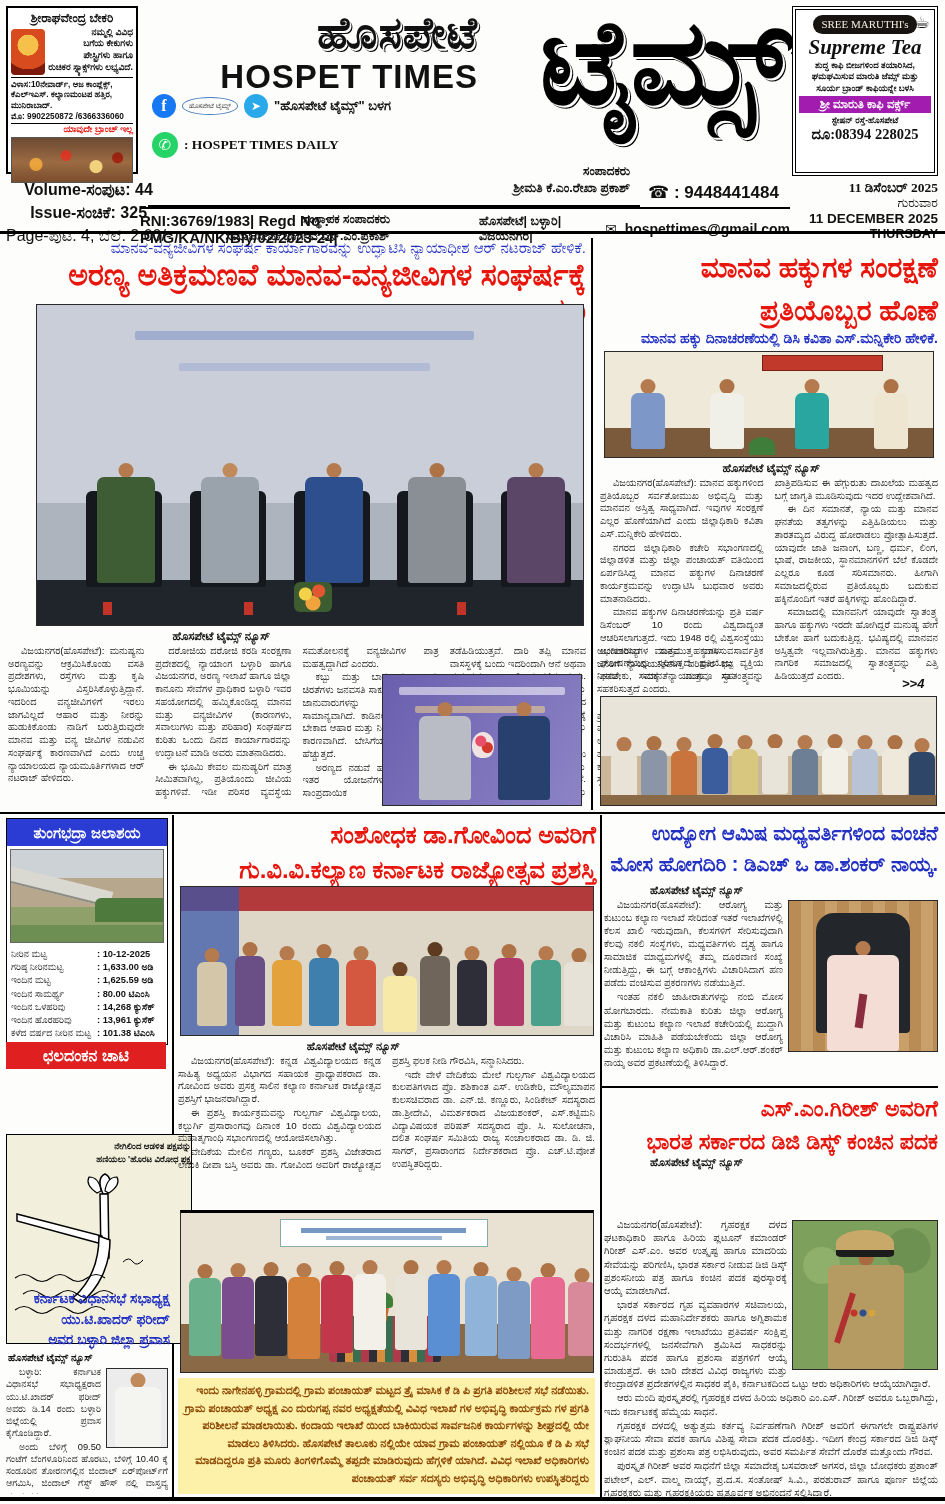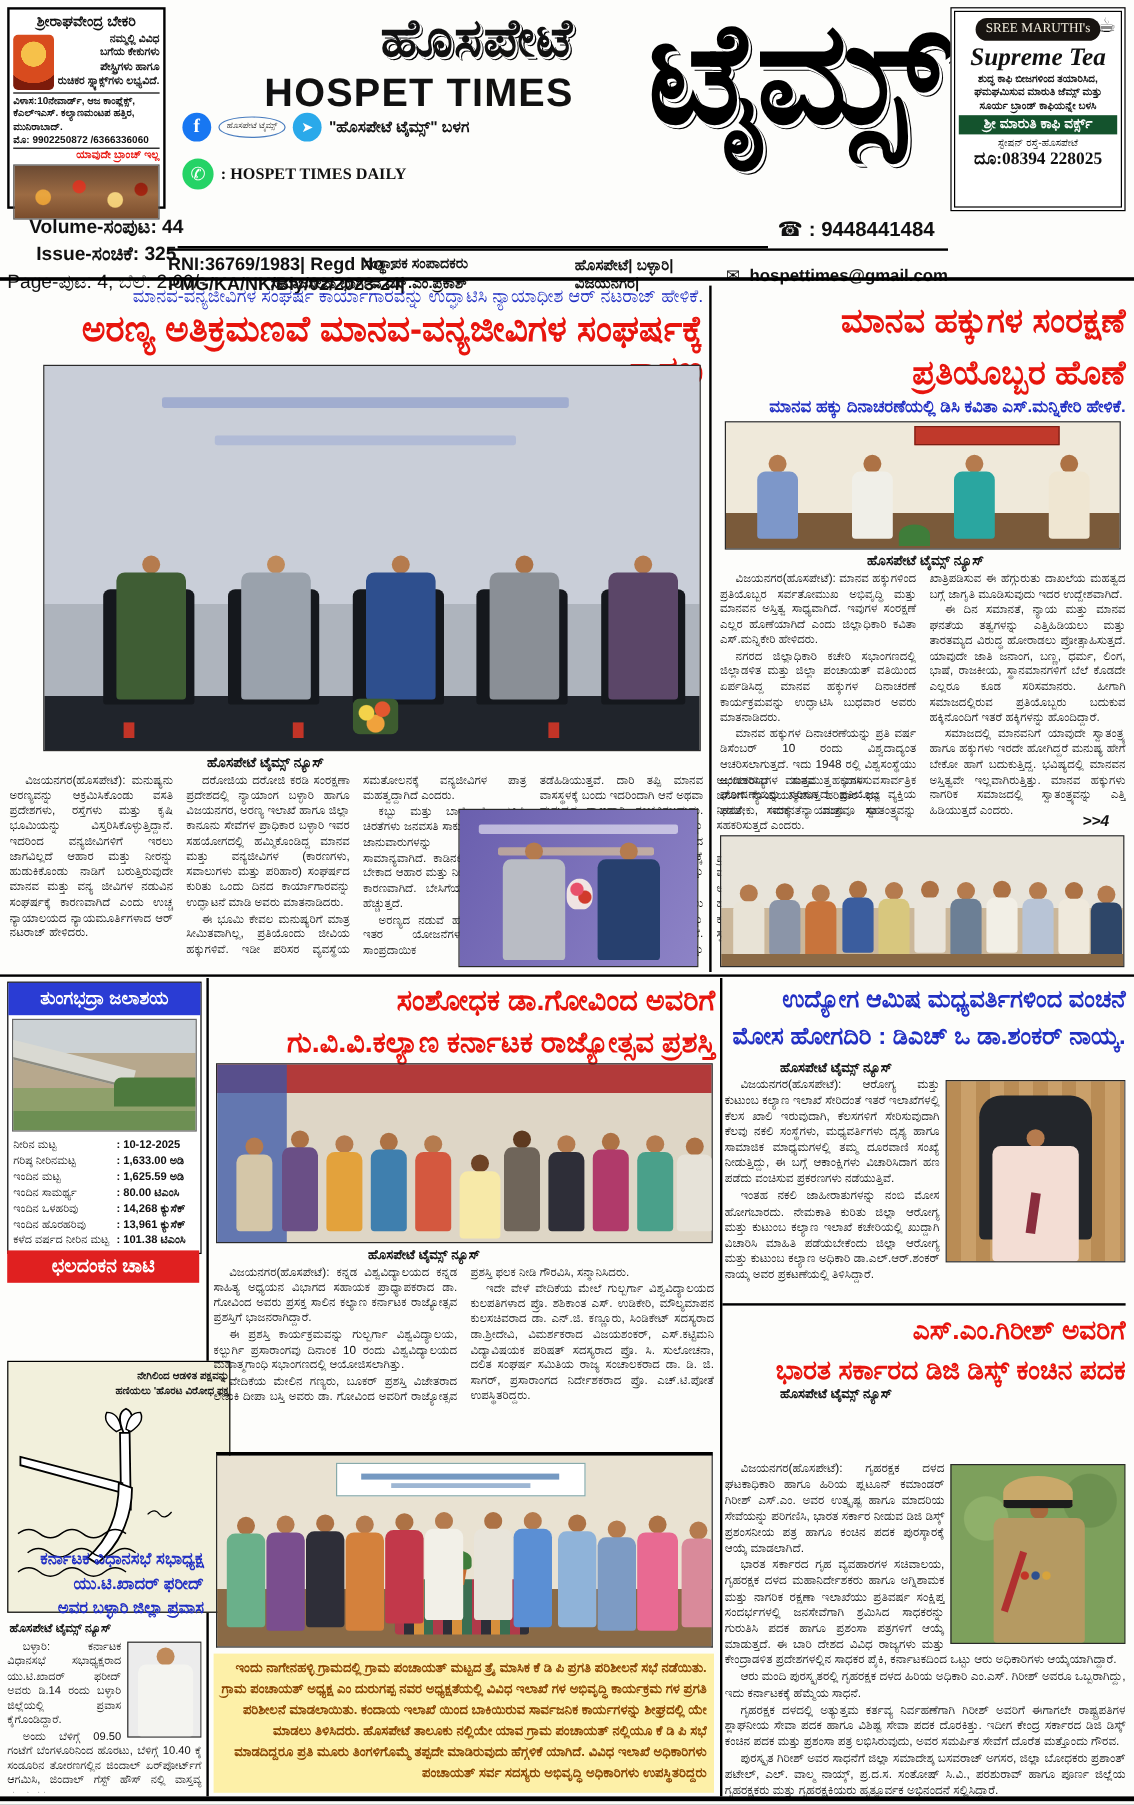--- a/index.html
+++ b/index.html
@@ -29,21 +29,21 @@
   .dot{border-radius:50%;color:#fff;display:flex;align-items:center;justify-content:center;font-weight:bold;}
   .fb{width:24px;height:24px;background:#1877f2;font-size:16px;font-family:"Liberation Serif",serif;}
   .tg{width:24px;height:24px;background:#2aа9ea;background:#2aa9ea;font-size:12px;}
   .wa{width:26px;height:26px;background:#25d366;font-size:15px;}
   .oval{border:1.5px solid #4a7dbf;border-radius:50%;font-size:7px;line-height:1.1;padding:4px 6px;text-align:center;color:#222;}
   .teabox{border:4px double #000;box-sizing:border-box;background:#fff;padding:3px;text-align:center;}
   .teabadge{background:#181411;color:#f5efdf;border-radius:10px;margin:2px 14px 1px 14px;padding:3px 2px;
             font-family:"Liberation Serif",serif;font-size:11px;line-height:1.15;}
   .teaname{font-family:"Liberation Serif",serif;font-style:italic;font-weight:bold;font-size:21px;}
   .teakn{font-size:8.6px;font-weight:bold;line-height:1.35;}
-  .teabar{background:#14532d;color:#fff;font-weight:bold;font-size:11.5px;padding:2px 0;margin:2px 0;}
+  .teabar{background:#a21caf;color:#fff;font-weight:bold;font-size:11.5px;padding:2px 0;margin:2px 0;}
   .rnibar{border-top:2px solid #000;display:flex;align-items:center;gap:8px;padding-top:3px;}
   
   .photo{position:absolute;border:1.5px solid #2a2a2a;box-sizing:border-box;overflow:hidden;background:#cfd3d8;}
   .fig{position:absolute;width:26px;height:64px;}
   .fig::before{content:"";position:absolute;top:0;left:50%;transform:translateX(-50%);
     width:15px;height:15px;border-radius:50%;background:var(--skin,#c98e5f);}
   .fig::after{content:"";position:absolute;top:14px;left:0;right:0;bottom:0;
     border-radius:7px 7px 3px 3px;background:var(--shirt,#456);}
   .chair{position:absolute;background:#15181d;border-radius:6px 6px 2px 2px;}
   
@@ -100,40 +100,50 @@
   </div>
   <div class="abs soc" style="left:152px;top:132px;">
     <span class="dot wa">✆</span>
     <span class="bold" style="font-size:13.5px;font-family:'Liberation Serif',serif;">: HOSPET TIMES DAILY</span>
   </div>
 
   <div class="abs ctr" style="left:150px;top:164px;width:240px;">
     <div class="bold" style="font-size:12px;margin-top:48px;">ಸಂಸ್ಥಾಪಕ ಸಂಪಾದಕರು</div>
     <div class="bold" style="font-size:12.5px;margin-top:3px;">ಸಮಾಜಸೇವಾ ಭಾರ್ಗವ ಎಸ್.ಎಂ.ಪ್ರಕಾಶ್</div>
   </div>
+  <div class="abs ctr" style="left:400px;top:164px;width:230px;">
+    <div class="bold" style="font-size:12px;">ಸಂಪಾದಕರು</div>
+    <div class="bold" style="font-size:12.5px;margin-top:3px;">ಶ್ರೀಮತಿ ಕೆ.ಎಂ.ರೇಖಾ ಪ್ರಕಾಶ್</div>
+  </div>
 
   <div class="abs bold" style="left:648px;top:182px;font-size:17px;">
     <span>☎</span>
     <span>: 9448441484</span>
   </div>
 
   <div class="abs teabox" style="left:792px;top:6px;width:146px;height:170px;">
     <div style="position:absolute;right:4px;top:2px;font-size:17px;">☕</div>
     <div class="teabadge">SREE MARUTHI's</div>
     <div class="teaname">Supreme Tea</div>
     <div class="teakn">
       <div>ಶುದ್ಧ ಕಾಫಿ ಬೀಜಗಳಿಂದ ತಯಾರಿಸಿದ,</div>
       <div>ಘಮಘಮಿಸುವ ಮಾರುತಿ ಜೆಮ್ಸ್ ಮತ್ತು</div>
       <div>ಸೂರ್ಯ ಬ್ರಾಂಡ್ ಕಾಫಿಯನ್ನೇ ಬಳಸಿ</div>
     </div>
     <div class="teabar">ಶ್ರೀ ಮಾರುತಿ ಕಾಫಿ ವರ್ಕ್ಸ್</div>
-    <div style="font-size:8.5px;font-weight:normal;">ಸ್ಟೇಷನ್ ರಸ್ತೆ-ಹೊಸಪೇಟೆ</div>
+    <div style="font-size:8.5px;font-weight:bold;">ಸ್ಟೇಷನ್ ರಸ್ತೆ-ಹೊಸಪೇಟೆ</div>
     <div style="font-size:14.5px;font-weight:bold;font-family:'Liberation Serif',serif;">ದೂ:08394 228025</div>
   </div>
 
+  <div class="abs" style="left:790px;top:180px;width:148px;text-align:right;line-height:1.2;">
+    <div class="bold" style="font-size:13.5px;font-family:'Liberation Serif',serif;">11 ಡಿಸೆಂಬರ್ 2025</div>
+    <div style="font-size:12.5px;">ಗುರುವಾರ</div>
+    <div class="bold" style="font-size:13.5px;">11 DECEMBER 2025</div>
+    <div class="bold" style="font-size:12.5px;">THURSDAY</div>
+  </div>
 
   <div class="abs hairline" style="left:148px;top:205px;width:492px;height:1.5px;"></div>
   <div class="abs rnibar" style="left:140px;top:207px;width:650px;">
     <span class="bold" style="font-size:15px;">RNI:36769/1983| Regd No : PMG/KA/NK/Bly/02/2023-24|</span>
     <span class="bold" style="font-size:12.5px;">ಹೊಸಪೇಟೆ| ಬಳ್ಳಾರಿ| ವಿಜಯನಗರ|</span>
     <span class="bold" style="font-size:14px;">✉</span>
     <span class="bold" style="font-size:14px;">hospettimes@gmail.com</span>
   </div>
   <div class="abs hairline" style="left:0;top:231px;width:945px;height:3px;"></div>
 

